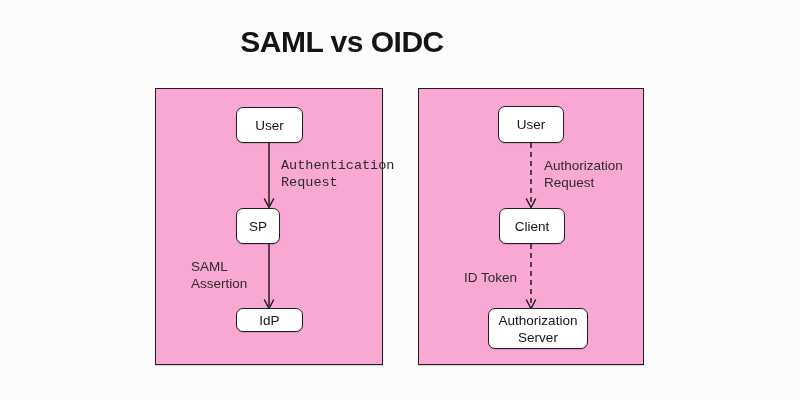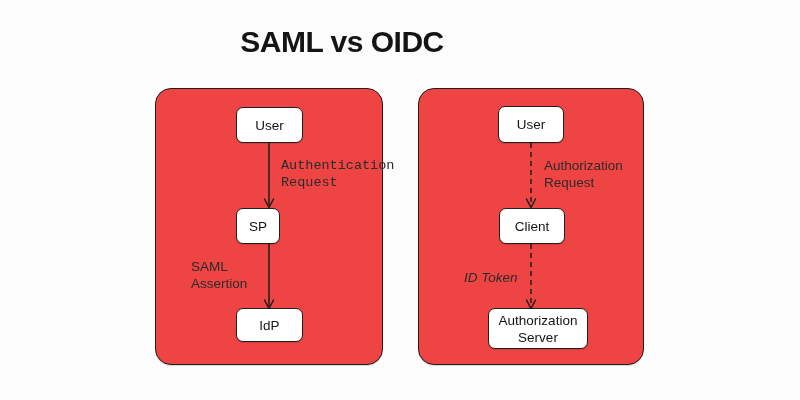--- a/index.html
+++ b/index.html
@@ -18,23 +18,23 @@
     text-align: center;
     font-size: 30px;
     font-weight: 700;
     letter-spacing: -0.5px;
     color: #141414;
   }
   .panel {
     position: absolute;
     top: 88px;
     height: 277px;
-    background: #ef4444;
+    background: #f9a8d4;
     border: 1.6px solid #1f1f1f;
-    border-radius: 16px;
+    border-radius: 0;
     box-shadow: 0 1px 1px rgba(0,0,0,0.15);
   }
   .panel-saml { left: 155px; width: 228px; }
   .panel-oidc { left: 418px; width: 226px; }
   .node {
     position: absolute;
     background: #ffffff;
     border: 1.6px solid #1f1f1f;
     border-radius: 7px;
     display: flex;
@@ -79,37 +79,37 @@
 
     <div class="node" style="left:80px; top:119px; width:44px; height:36px;">SP</div>
 
     <svg class="arrow" style="left:106px; top:155px;" width="14" height="66">
       <line class="ln" x1="7" y1="0" x2="7" y2="62"></line>
       <path class="hd" d="M2.5 56 L7 64.5 L11.5 56"></path>
     </svg>
     <div class="edge-label" style="left:35px; top:169px;">SAML
 Assertion</div>
 
-    <div class="node" style="left:80px; top:219px; width:67px; height:34px;">IdP</div>
+    <div class="node" style="left:80px; top:219px; width:67px; height:24px;">IdP</div>
   </div>
 
   <div class="panel panel-oidc">
     <div class="node" style="left:79px; top:17px; width:66px; height:37px;">User</div>
 
     <svg class="arrow" style="left:105px; top:54px;" width="14" height="66">
       <line class="ln dash" x1="7" y1="0" x2="7" y2="60"></line>
       <path class="hd" d="M2.5 56 L7 64.5 L11.5 56"></path>
     </svg>
     <div class="edge-label" style="left:125px; top:68px;">Authorization
 Request</div>
 
     <div class="node" style="left:80px; top:119px; width:66px; height:36px;">Client</div>
 
     <svg class="arrow" style="left:105px; top:155px;" width="14" height="66">
       <line class="ln dash" x1="7" y1="0" x2="7" y2="60"></line>
       <path class="hd" d="M2.5 56 L7 64.5 L11.5 56"></path>
     </svg>
-    <div class="edge-label" style="left:45px; top:180px;font-style:italic;">ID Token</div>
+    <div class="edge-label" style="left:45px; top:180px;">ID Token</div>
 
     <div class="node" style="left:69px; top:219px; width:100px; height:41px;">Authorization Server</div>
   </div>
 
 </div>
 
 </body></html>

